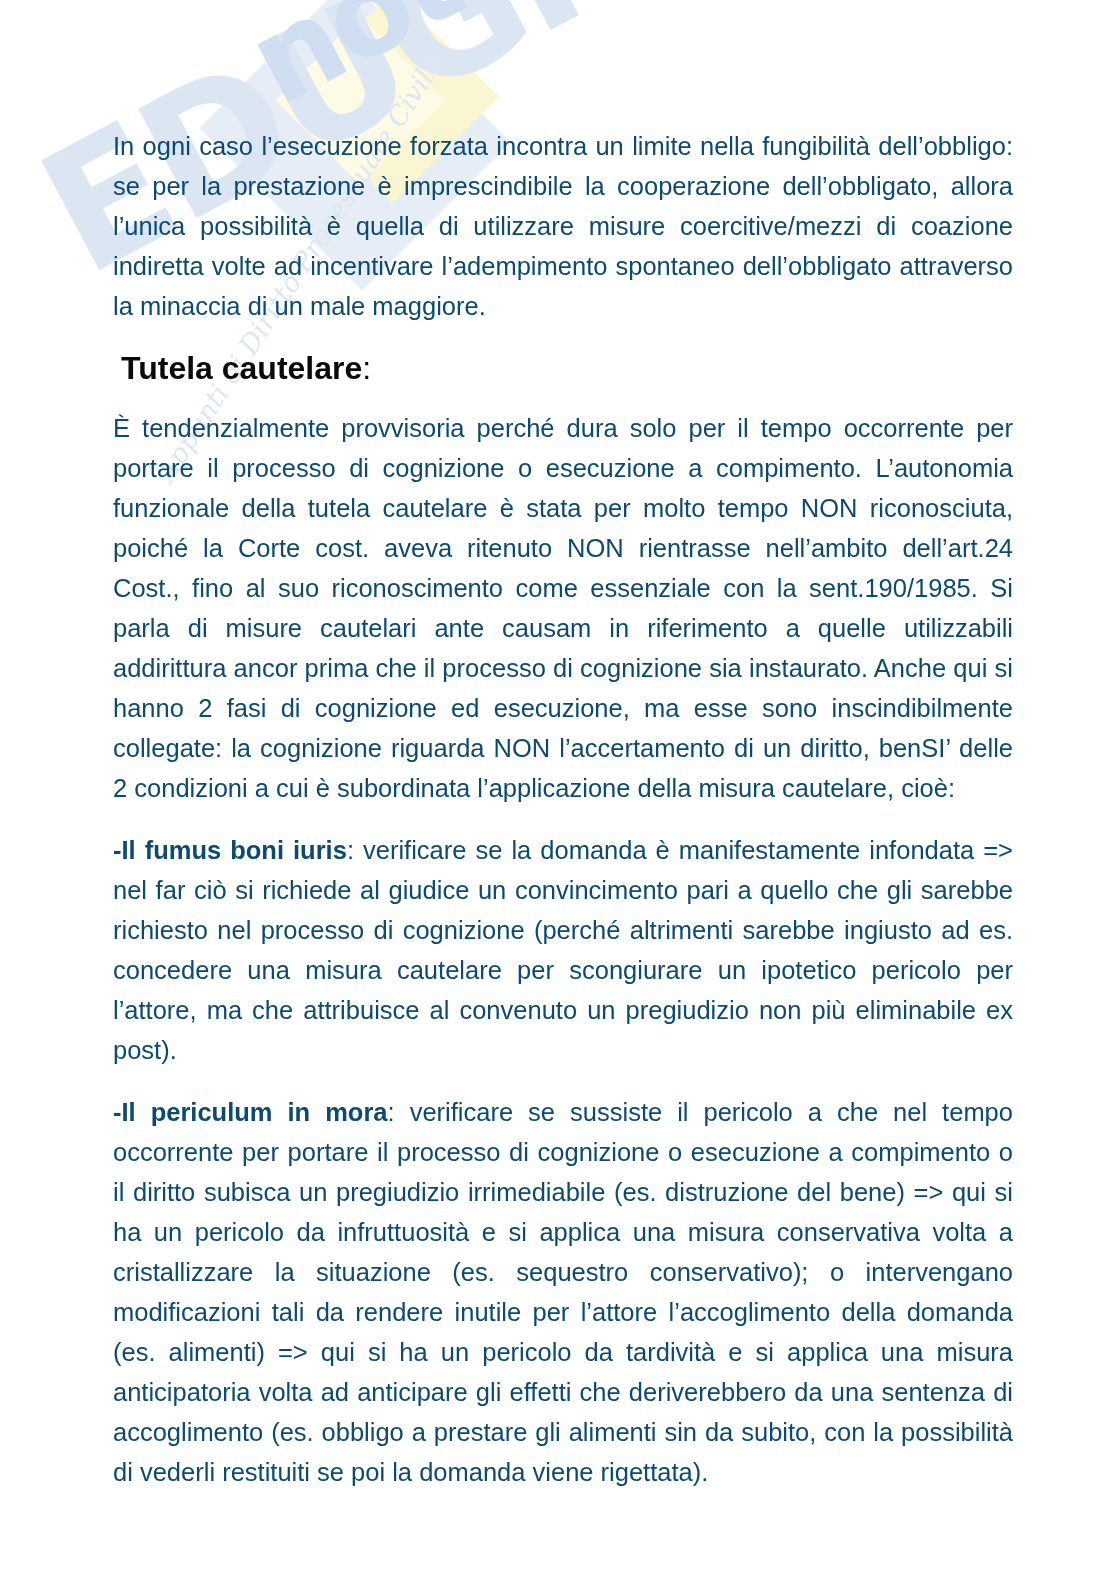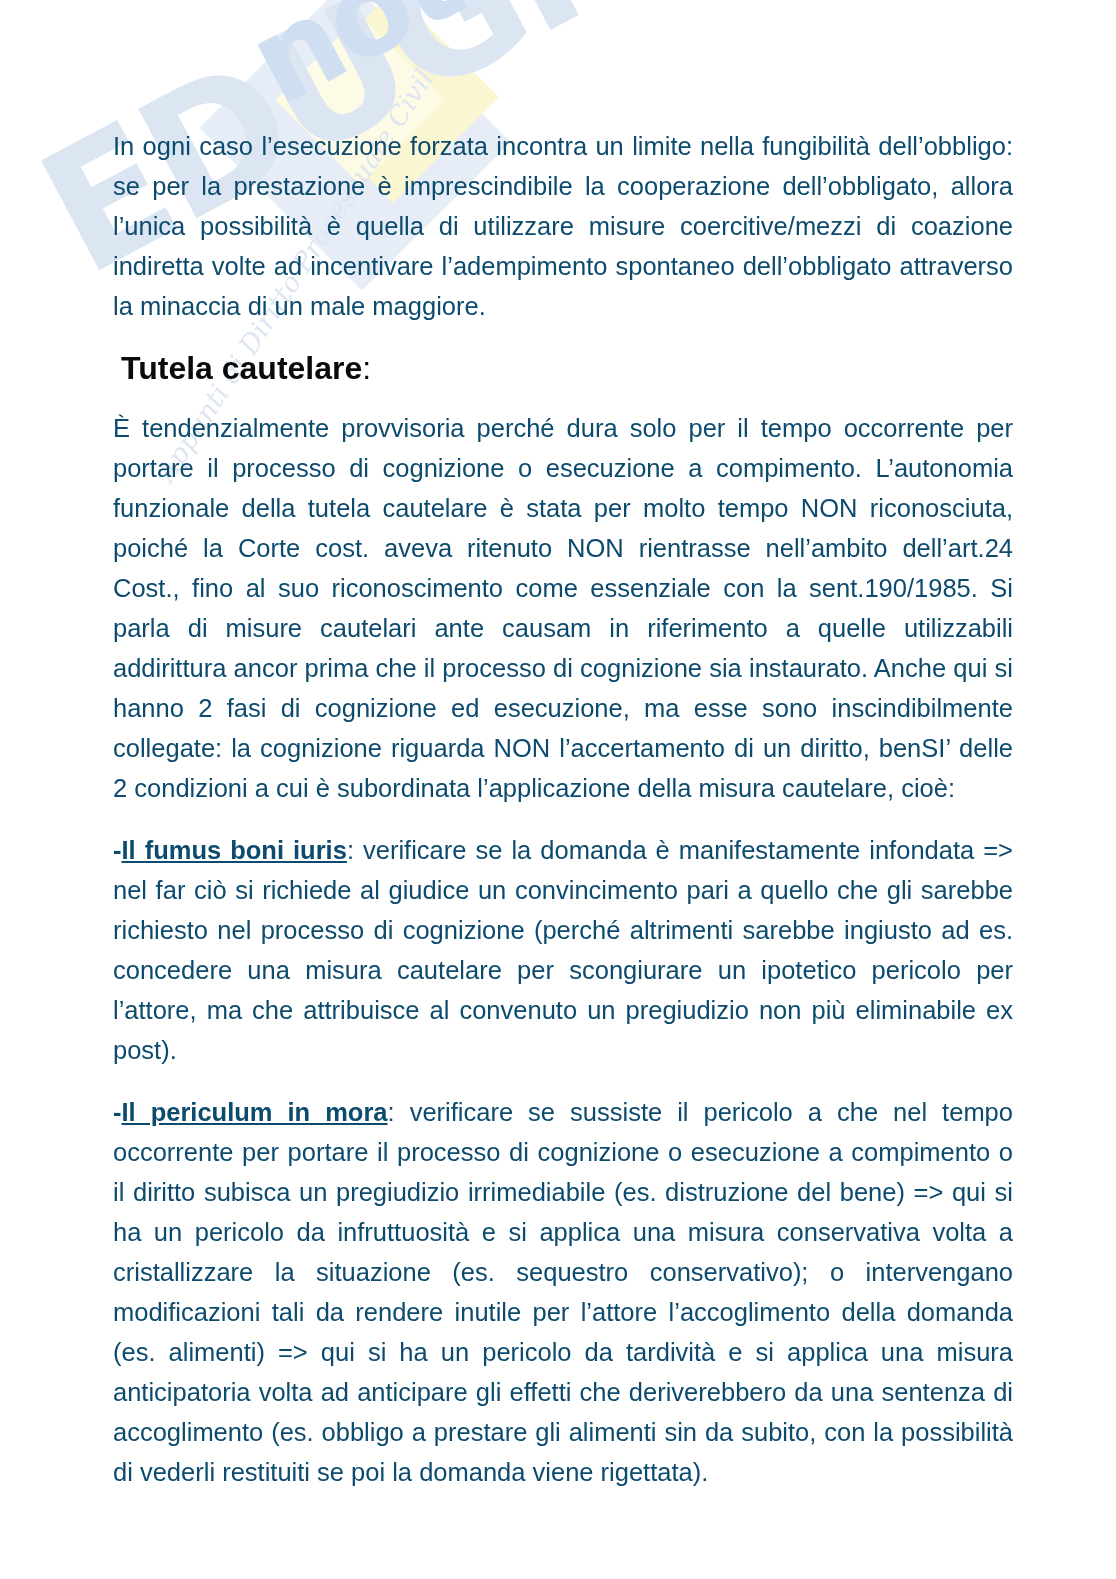--- a/index.html
+++ b/index.html
@@ -135,21 +135,20 @@
     text-align: left;
     color: #0a0a0a;
   }
 
   .b {
     font-weight: bold;
   }
 
   .bu {
     font-weight: bold;
-    text-decoration: underline;
   }
 </style>
 </head>
 <body>
 
 <div class="page">
 
   <div class="watermark-layer">
     <div class="wm-bluepatch"></div>
     <div class="wm-diamond"></div>

